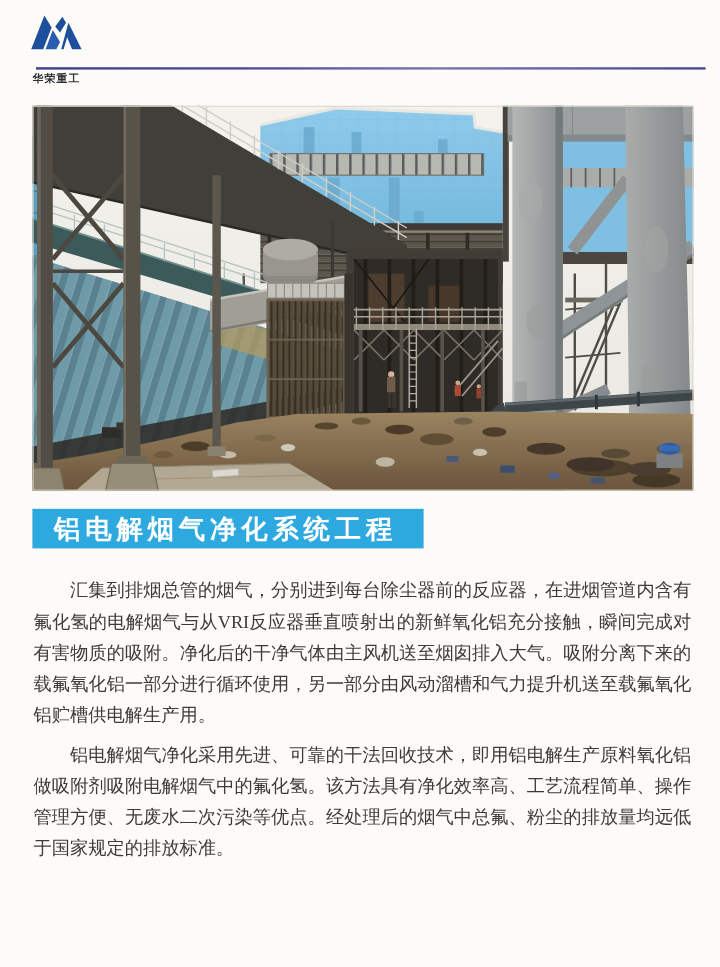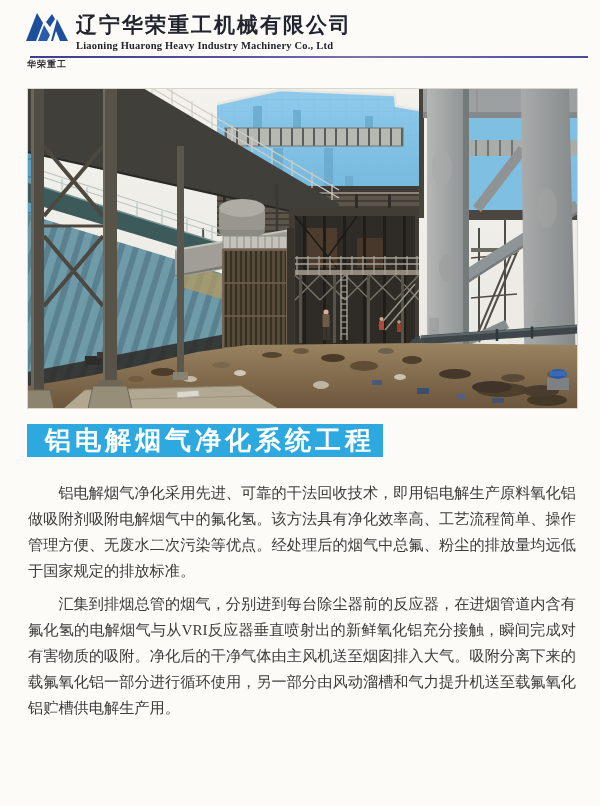--- a/index.html
+++ b/index.html
@@ -18,22 +18,22 @@
   .divider{position:absolute;left:30px;top:56px;width:558px;height:2px;
     background:linear-gradient(90deg,#3b3f8e 0%,#57519e 35%,#7e74b4 60%,#474b96 100%);}
   
   .photo{position:absolute;left:27px;top:88px;width:551px;height:321px;}
   .photo svg{display:block;}
   
   .banner{
     position:absolute;left:27px;top:424px;height:33px;
     background:#2ea9e0;color:#ffffff;
     font-family:"Liberation Sans","DejaVu Sans",sans-serif;
-    font-weight:700;font-size:26px;letter-spacing:4px;
-    line-height:33px;padding:0 8px 0 18px;white-space:nowrap;
+    font-weight:700;font-size:22px;letter-spacing:4px;
+    line-height:33px;padding:0 22px 0 18px;white-space:nowrap;
   }
   
   .body-text{
     position:absolute;left:28px;top:480px;width:548px;
     font-size:15.2px;line-height:26px;color:#3d3b38;
     text-align:justify;
   }
   .body-text p{margin:0;text-indent:2em;}
   .body-text p + p{margin-top:7px;}
 </style>
@@ -43,24 +43,20 @@
 <div class="page">
 
   <div class="logo">
     <svg width="46" height="32" viewBox="0 0 46 32">
       <polygon points="2,31 13,3 19,13 12,31" fill="#1d4f9c"></polygon>
       <polygon points="14,31 20,15 26,25 23,31" fill="#2a5cad"></polygon>
       <polygon points="22,12 28,4 31,9 26,17" fill="#1d4f9c"></polygon>
       <polygon points="27,31 33,9 44,31 36,31 32,21 29,31" fill="#1d4f9c"></polygon>
     </svg>
     <div class="logo-word">华荣重工</div>
-  </div>
-  <div class="brand">
-    <div class="brand-cn">辽宁华荣重工机械有限公司</div>
-    <div class="brand-en">Liaoning Huarong Heavy Industry Machinery Co., Ltd</div>
   </div>
   <div class="divider"></div>
 
   <div class="photo">
     <svg width="551" height="321" viewBox="0 0 551 321">
       <defs>
         <linearGradient id="gradSky" x1="0" y1="0" x2="0" y2="1">
           <stop offset="0" stop-color="#f4f2ed"></stop>
             <stop offset="1" stop-color="#e9e7e1"></stop>
         </linearGradient>
@@ -340,17 +336,17 @@
 
       <rect x="0.5" y="0.5" width="550" height="320" fill="none" stroke="#d9d5cc"></rect>
     </svg>
   </div>
 
   <div class="banner">
     <span>铝电解烟气净化系统工程</span>
   </div>
 
   <div class="body-text">
+    <p>汇集到排烟总管的烟气，分别进到每台除尘器前的反应器，在进烟管道内含有氟化氢的电解烟气与从VRI反应器垂直喷射出的新鲜氧化铝充分接触，瞬间完成对有害物质的吸附。净化后的干净气体由主风机送至烟囱排入大气。吸附分离下来的载氟氧化铝一部分进行循环使用，另一部分由风动溜槽和气力提升机送至载氟氧化铝贮槽供电解生产用。</p>
     <p>铝电解烟气净化采用先进、可靠的干法回收技术，即用铝电解生产原料氧化铝做吸附剂吸附电解烟气中的氟化氢。该方法具有净化效率高、工艺流程简单、操作管理方便、无废水二次污染等优点。经处理后的烟气中总氟、粉尘的排放量均远低于国家规定的排放标准。</p>
-    <p>汇集到排烟总管的烟气，分别进到每台除尘器前的反应器，在进烟管道内含有氟化氢的电解烟气与从VRI反应器垂直喷射出的新鲜氧化铝充分接触，瞬间完成对有害物质的吸附。净化后的干净气体由主风机送至烟囱排入大气。吸附分离下来的载氟氧化铝一部分进行循环使用，另一部分由风动溜槽和气力提升机送至载氟氧化铝贮槽供电解生产用。</p>
   </div>
 
 </div>
 
 </body></html>

